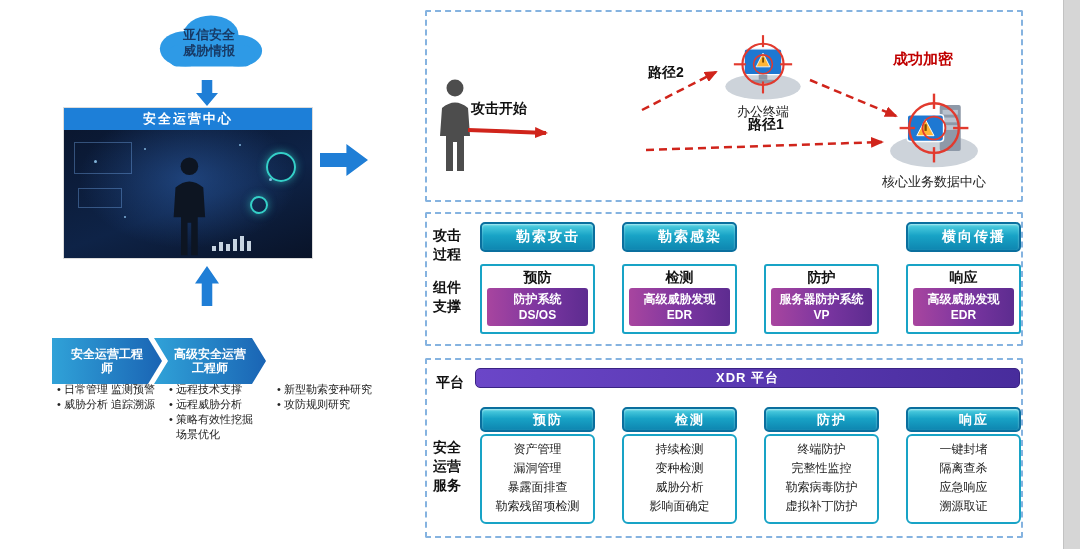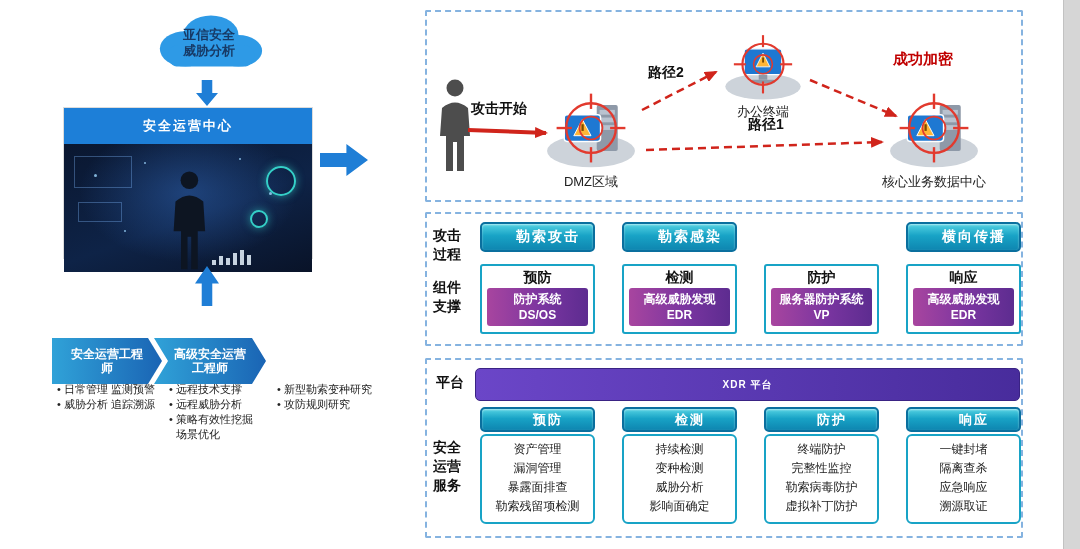--- a/index.html
+++ b/index.html
@@ -18,21 +18,21 @@
 
   .block-arrow { position:absolute; background:#1f7ed6; }
   .arrow-down { left:196px; top:80px; width:22px; height:26px;
     clip-path:polygon(26% 0,74% 0,74% 50%,100% 50%,50% 100%,0 50%,26% 50%); }
   .arrow-up { left:195px; top:266px; width:24px; height:40px;
     clip-path:polygon(50% 0,100% 44%,72% 44%,72% 100%,28% 100%,28% 44%,0 44%); }
   .arrow-right { left:320px; top:144px; width:48px; height:32px;
     clip-path:polygon(0 28%,55% 28%,55% 0,100% 50%,55% 100%,55% 72%,0 72%); }
 
   .soc-panel { position:absolute; left:64px; top:108px; width:248px; height:150px; box-shadow:0 0 0 1px #dcdcdc; }
-  .soc-header { height:36px; background:#1d7fd8; color:#fff; font-size:13px; font-weight:bold;
+  .soc-header { height:22px; background:#1d7fd8; color:#fff; font-size:13px; font-weight:bold;
     display:flex; align-items:center; justify-content:center; letter-spacing:2px;font-family:Liberation Serif, serif; }
   .soc-body { position:relative; height:128px; overflow:hidden;
     background: radial-gradient(ellipse at 50% 38%, rgba(45,95,170,.55), rgba(8,18,40,0) 62%),
                 linear-gradient(160deg,#0a1730 0%, #0e2347 55%, #091328 100%); }
   .soc-body .dot { position:absolute; border-radius:50%; background:#9fd8ff; opacity:.8; }
   .soc-body .ring { position:absolute; border:2px solid #35d0c8; border-radius:50%; box-shadow:0 0 8px rgba(53,208,200,.6); }
   .soc-body .panel-line { position:absolute; border:1px solid rgba(130,185,255,.35); }
   .soc-bars { position:absolute; left:148px; bottom:7px; display:flex; align-items:flex-end; gap:3px; }
   .soc-bars i { display:block; width:4px; background:#e8f4ff; opacity:.85; }
   .soc-person { position:absolute; left:50%; bottom:0; transform:translateX(-47%); height:102px; }
@@ -87,44 +87,44 @@
 
   .comp-box { position:absolute; top:264px; width:115px; height:70px; background:#fff;
     border:2px solid #18a3c6; border-radius:3px; }
   .comp-header { text-align:center; font-weight:bold; font-size:14px; color:#111; line-height:22px; }
   .comp-purple { margin:0 5px; height:38px; border-radius:3px;
     background:linear-gradient(90deg,#a8459f 0%, #7a35a0 55%, #5d2c90 100%);
     color:#fff; font-weight:bold; display:flex; flex-direction:column; align-items:center; justify-content:center;
     font-size:12px; line-height:16px; }
 
   
-  .xdr-bar { position:absolute; left:475px; top:368px; width:545px; height:33px; border-radius:5px;
+  .xdr-bar { position:absolute; left:475px; top:368px; width:545px; height:20px; border-radius:5px;
     background:linear-gradient(90deg,#6b46c8,#482c9c); border:1px solid #3a2384;
-    color:#fff; font-weight:bold; font-size:10px; letter-spacing:1px;
+    color:#fff; font-weight:bold; font-size:13px; letter-spacing:1px;
     display:flex; align-items:center; justify-content:center; }
   .svc-box { position:absolute; top:434px; width:115px; background:#fff; border:2px solid #18a3c6;
     border-radius:6px; padding:4px 2px 6px; }
   .svc-item { text-align:center; font-size:12px; line-height:19px; color:#222; white-space:nowrap; }
 
   .c1 { left:480px; } .c2 { left:622px; } .c3 { left:764px; } .c4 { left:906px; }
 </style>
 </head>
 <body>
 
 <div class="canvas">
 
   <div class="cloud-wrap">
     <svg viewBox="0 0 120 64">
       <ellipse cx="36" cy="40" rx="26" ry="18" fill="#2e9ae6"></ellipse>
       <ellipse cx="62" cy="26" rx="28" ry="20" fill="#2e9ae6"></ellipse>
       <ellipse cx="90" cy="42" rx="24" ry="16" fill="#2e9ae6"></ellipse>
       <rect x="18" y="36" width="88" height="22" rx="11" fill="#2e9ae6"></rect>
     </svg>
     <div class="cloud-label">亚信安全
-威胁分析</div>
+威胁情报</div>
   </div>
 
   <div class="block-arrow arrow-down"></div>
 
   <div class="soc-panel">
     <div class="soc-header">安全运营中心</div>
     <div class="soc-body">
       <div class="panel-line" style="left:10px; top:12px; width:58px; height:32px;"></div>
       <div class="panel-line" style="left:14px; top:58px; width:44px; height:20px;"></div>
       <div class="ring" style="right:16px; top:22px; width:30px; height:30px;"></div>
@@ -214,39 +214,20 @@
     <line x1="642" y1="110" x2="716" y2="72" stroke="#d0241b" stroke-width="2.5" stroke-dasharray="8 5" marker-end="url(#arrh)"></line>
     <line x1="810" y1="80" x2="896" y2="116" stroke="#d0241b" stroke-width="2.5" stroke-dasharray="8 5" marker-end="url(#arrh)"></line>
     <line x1="646" y1="150" x2="882" y2="142" stroke="#d0241b" stroke-width="2.5" stroke-dasharray="8 5" marker-end="url(#arrh)"></line>
   </svg>
 
   <div class="scene-label" id="attack-start">攻击开始</div>
   <div class="scene-label" id="path2-label">路径2</div>
   <div class="scene-label" id="path1-label">路径1</div>
   <div class="scene-label" id="success-label">成功加密</div>
 
-  <div class="net-node" id="node-dmz">
-    <svg viewBox="0 0 100 90" width="96" height="86">
-      <ellipse cx="50" cy="68" rx="46" ry="17" fill="#cdd3da"></ellipse>
-      <rect x="56" y="20" width="22" height="48" rx="2" fill="#8e99a8"></rect>
-      <rect x="59" y="25" width="16" height="5" fill="#b9c2cf"></rect>
-      <rect x="59" y="33" width="16" height="5" fill="#b9c2cf"></rect>
-      <rect x="59" y="41" width="16" height="5" fill="#b9c2cf"></rect>
-      <rect x="22" y="30" width="38" height="28" rx="3" fill="#1e78d2" stroke="#fff" stroke-width="1.5"></rect>
-      <polygon points="41,35 50,52 32,52" fill="#ffb636" stroke="#fff" stroke-width="1"></polygon>
-      <rect x="40" y="40" width="2.4" height="7" fill="#7a4a00"></rect>
-      <circle cx="50" cy="44" r="26" fill="none" stroke="#e23a2e" stroke-width="2.5"></circle>
-      <circle cx="50" cy="44" r="12" fill="none" stroke="#e23a2e" stroke-width="1.8"></circle>
-      <line x1="50" y1="8" x2="50" y2="24" stroke="#e23a2e" stroke-width="2.5"></line>
-      <line x1="50" y1="64" x2="50" y2="80" stroke="#e23a2e" stroke-width="2.5"></line>
-      <line x1="14" y1="44" x2="30" y2="44" stroke="#e23a2e" stroke-width="2.5"></line>
-      <line x1="70" y1="44" x2="86" y2="44" stroke="#e23a2e" stroke-width="2.5"></line>
-    </svg>
-    <div class="node-label">DMZ区域</div>
-  </div>
 
   <div class="net-node" id="node-office">
     <svg viewBox="0 0 100 84" width="86" height="72">
       <ellipse cx="50" cy="66" rx="44" ry="15" fill="#cdd3da"></ellipse>
       <rect x="28" y="22" width="44" height="30" rx="3" fill="#1e78d2" stroke="#fff" stroke-width="1.5"></rect>
       <rect x="45" y="52" width="10" height="6" fill="#8e99a8"></rect>
       <rect x="36" y="58" width="28" height="4" rx="2" fill="#8e99a8"></rect>
       <polygon points="50,27 58,43 42,43" fill="#ffb636" stroke="#fff" stroke-width="1"></polygon>
       <rect x="49" y="32" width="2.2" height="6" fill="#7a4a00"></rect>
       <circle cx="50" cy="40" r="24" fill="none" stroke="#e23a2e" stroke-width="2.5"></circle>

